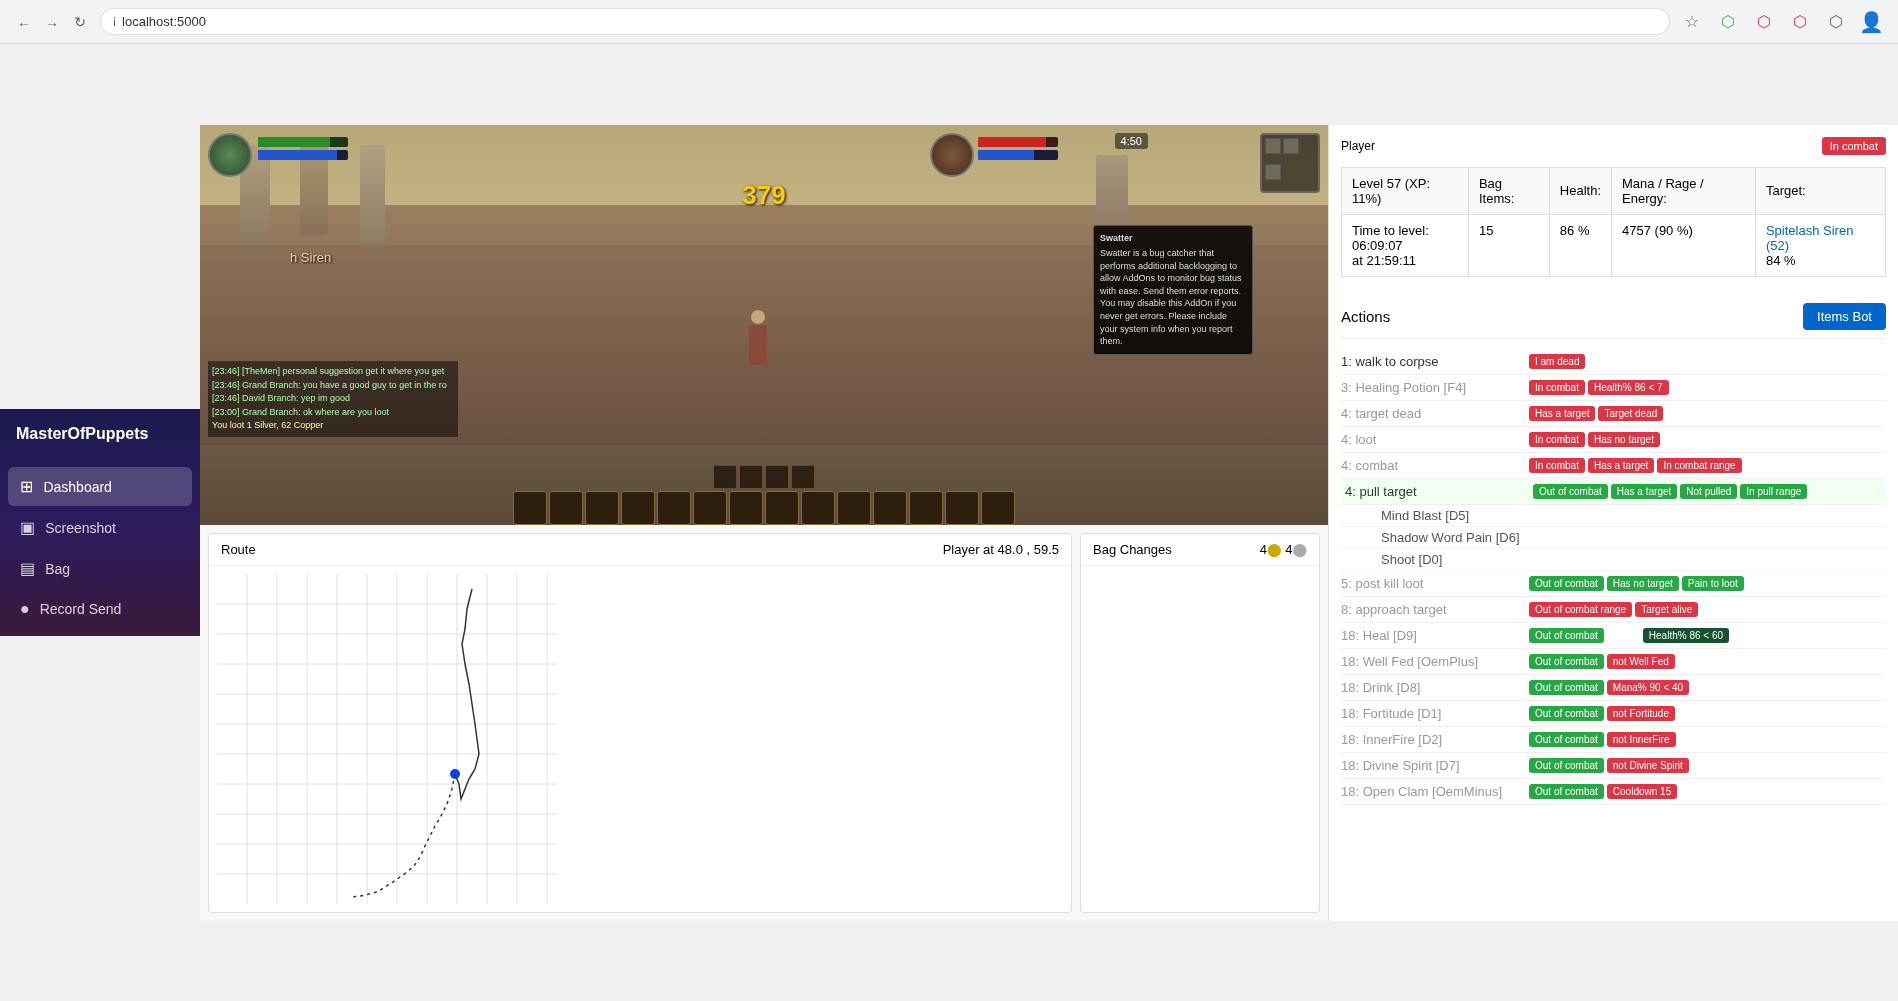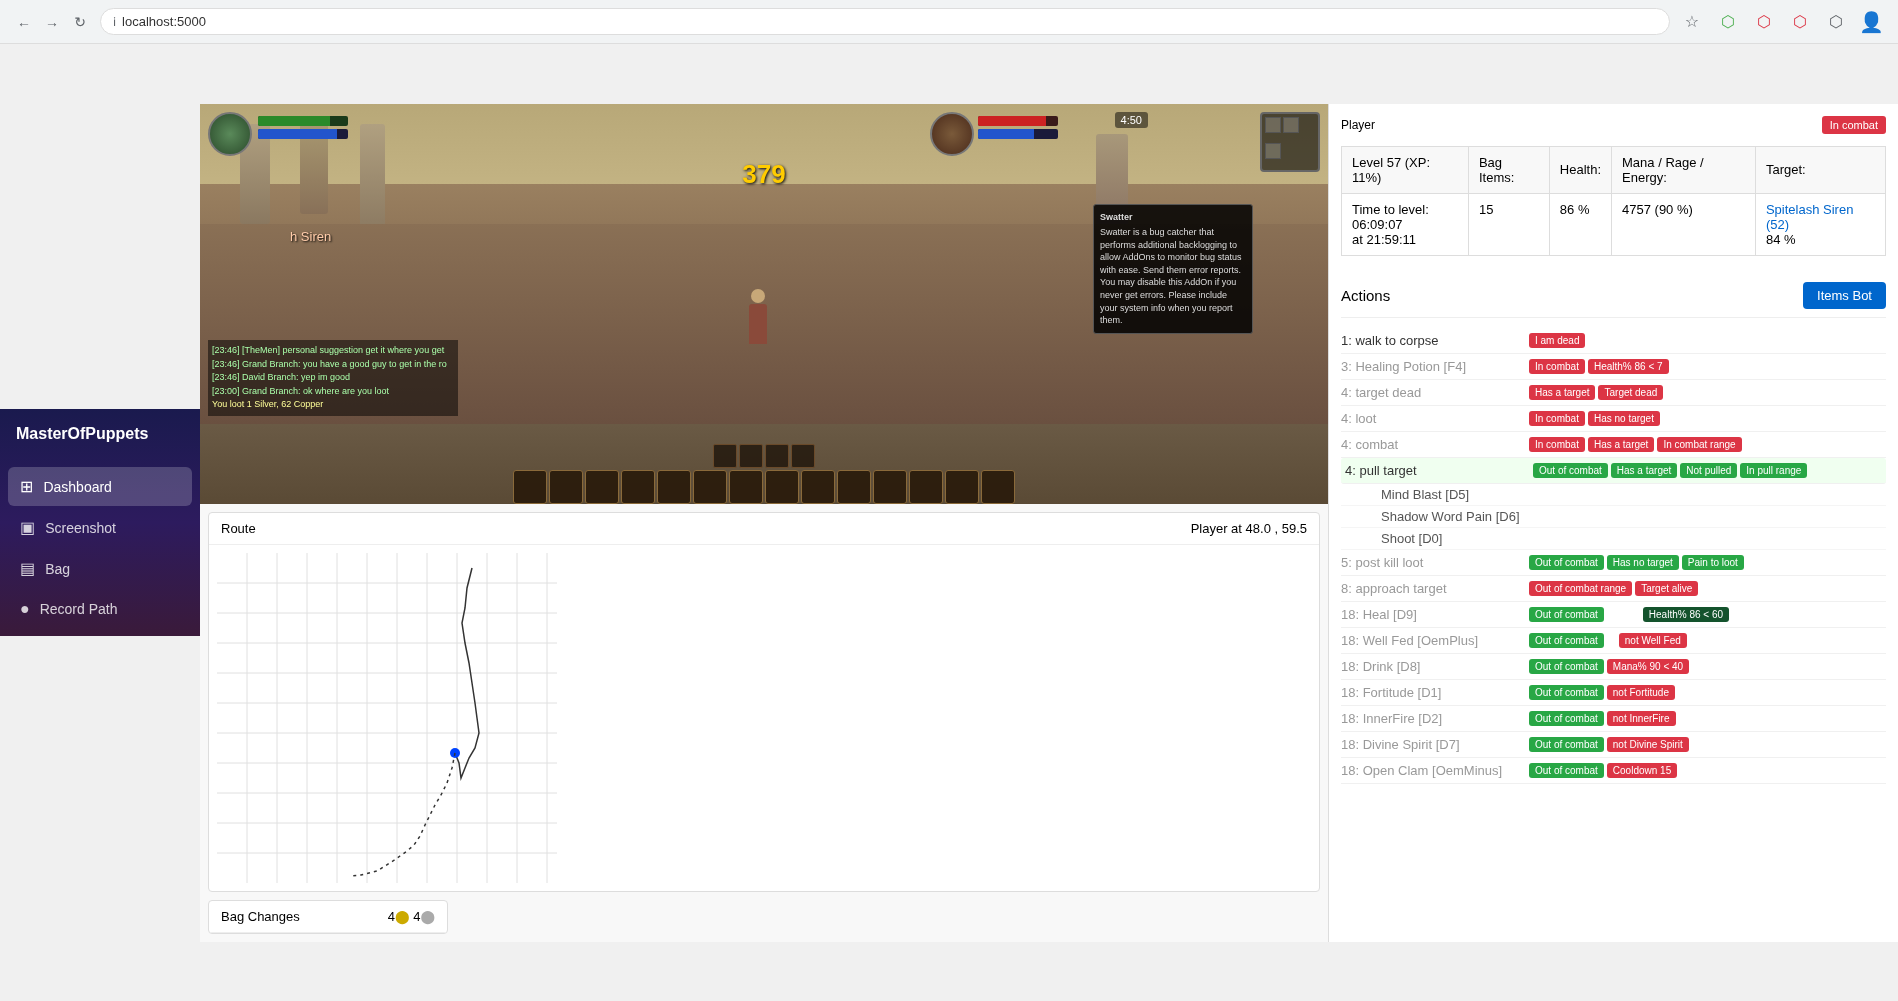--- a/index.html
+++ b/index.html
@@ -77,21 +77,21 @@
       margin: 0;
     }
     .game-screenshot-inner {
       width: 100%;
       height: 100%;
       background: linear-gradient(180deg, #8b7355 0%, #6b5a45 30%, #7a6a55 60%, #5a4a35 100%);
       position: relative;
     }
     
     
-    .bottom-panels { display: flex; gap: 8px; padding: 8px; flex-direction: column; }
+    .bottom-panels { display: flex; gap: 8px; padding: 8px; }
     
     
     .route-panel {
       flex: 1;
       background: white;
       border-radius: 4px;
       border: 1px solid #ddd;
       overflow: hidden;
     }
     .panel-header {
@@ -230,21 +230,21 @@
       <div class="sidebar-item">
         <span class="sidebar-icon">▣</span>
         <span>Screenshot</span>
       </div>
       <div class="sidebar-item">
         <span class="sidebar-icon">▤</span>
         <span>Bag</span>
       </div>
       <div class="sidebar-item">
         <span class="sidebar-icon">●</span>
-        <span>Record Path</span>
+        <span>Record Send</span>
       </div>
     </nav>
   </div>
 
   <div class="content-area">
     <div class="main-layout">
 
       <div class="game-area">
 
         <div class="game-screenshot">
@@ -509,21 +509,21 @@
               <span class="action-name dimmed">18: Heal [D9]</span>
               <div class="tags">
                 <span class="tag" style="background: rgb(40, 167, 69);">Out of combat</span>
                 <span class="tag" style="background: #14532d; margin-left: 36px;">Health% 86 &lt; 60</span>
               </div>
             </div>
             <div class="action-row">
               <span class="action-name dimmed">18: Well Fed [OemPlus]</span>
               <div class="tags">
                 <span class="tag" style="background: rgb(40, 167, 69);">Out of combat</span>
-                <span class="tag" style="background: rgb(220, 53, 69); margin-left: 12px;">not Well Fed</span>
+                <span class="tag" style="background: rgb(220, 53, 69);">not Well Fed</span>
               </div>
             </div>
             <div class="action-row">
               <span class="action-name dimmed">18: Drink [D8]</span>
               <div class="tags">
                 <span class="tag" style="background: rgb(40, 167, 69);">Out of combat</span>
                 <span class="tag" style="background: rgb(220, 53, 69);">Mana% 90 &lt; 40</span>
               </div>
             </div>
             <div class="action-row">

